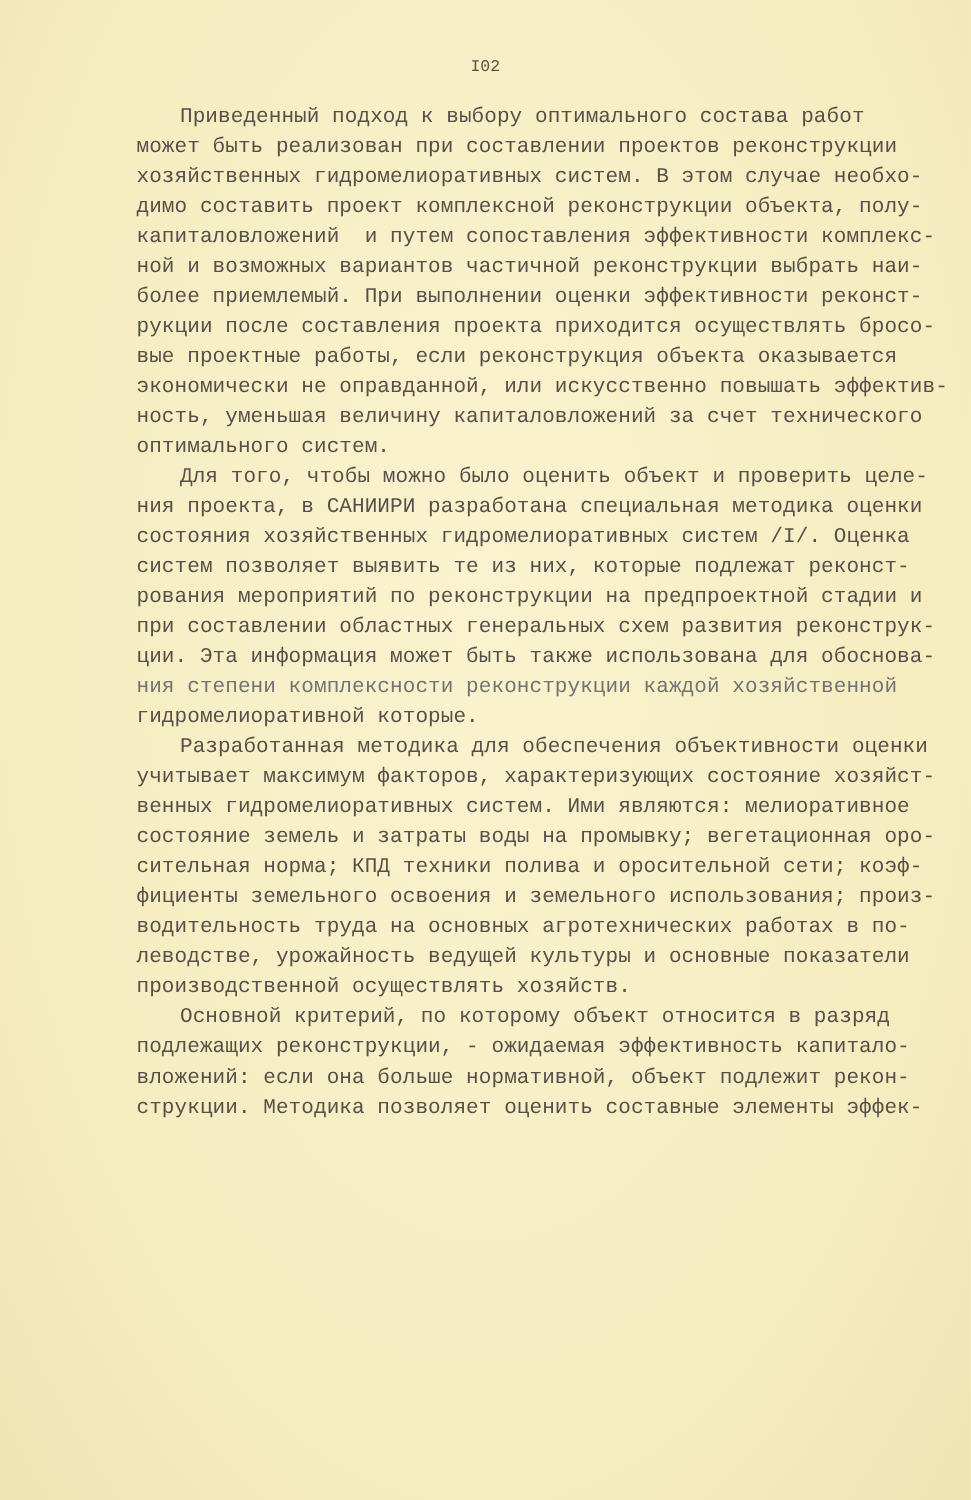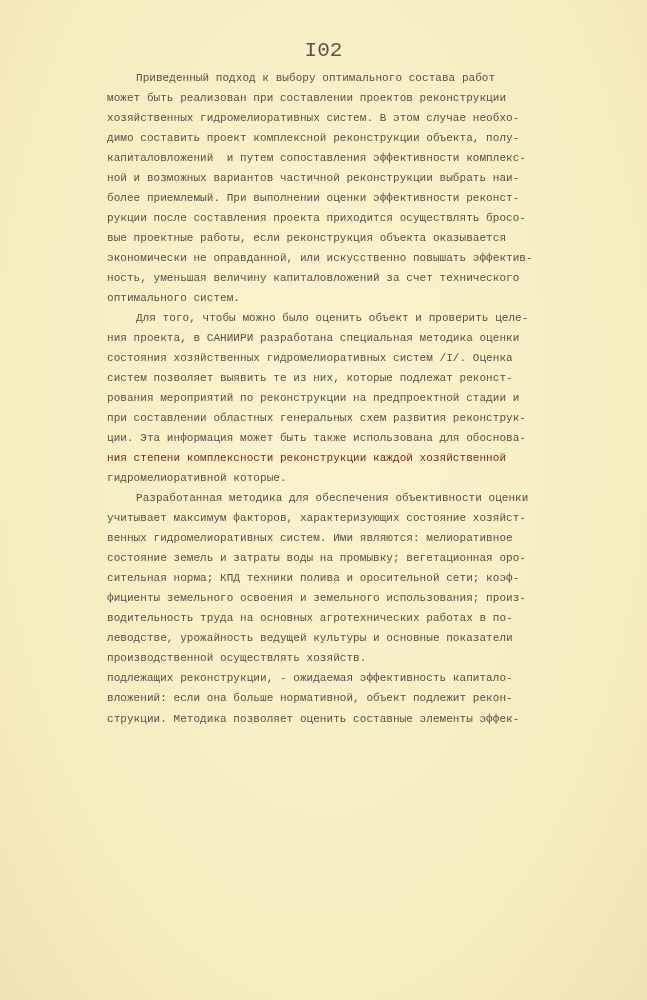--- a/index.html
+++ b/index.html
@@ -7,33 +7,32 @@
     width: 647px; height: 1000px; overflow: hidden;
     background: #f7efc4;
     background-image: radial-gradient(ellipse at 50% 40%, #faf3cf 0%, #f5ecbf 70%, #efe3b3 100%);
     position: relative;
   }
   .page { position: absolute; left: 0; top: 0; width: 647px; height: 1000px; }
   .page-number {
     position: absolute; left: 0; width: 647px; top: 39px;
     text-align: center;
     font-family: "Liberation Mono", "DejaVu Sans Mono", monospace;
-    font-size: 21px; color: #5d5346; letter-spacing: 0px;
+    font-size: 11px; color: #5d5346; letter-spacing: 0px;
   }
   .body-text {
     position: absolute; left: 91px; top: 68px; width: 520px;
     font-family: "Liberation Mono", "DejaVu Sans Mono", monospace;
-    font-size: 11px; line-height: 20.03px;
+    font-size: 14px; line-height: 20.03px;
     color: #56504a;
     letter-spacing: 0.05px;
-    margin-left: 16px;
   }
   .line { display: block; white-space: pre; height: 20.03px; }
   .line.indent { padding-left: 29px; }
-  .line.dark { color: #7f1d1d; }
+  .line.dark { color: #737373; }
 </style>
 </head>
 <body>
 
 <div class="page">
   <div class="page-number">I02</div>
 
   <div class="body-text">
 
     <span class="line indent">Приведенный подход к выбору оптимального состава работ</span>
@@ -62,17 +61,18 @@
     <span class="line indent">Разработанная методика для обеспечения объективности оценки</span>
     <span class="line">учитывает максимум факторов, характеризующих состояние хозяйст-</span>
     <span class="line">венных гидромелиоративных систем. Ими являются: мелиоративное</span>
     <span class="line">состояние земель и затраты воды на промывку; вегетационная оро-</span>
     <span class="line">сительная норма; КПД техники полива и оросительной сети; коэф-</span>
     <span class="line">фициенты земельного освоения и земельного использования; произ-</span>
     <span class="line">водительность труда на основных агротехнических работах в по-</span>
     <span class="line">леводстве, урожайность ведущей культуры и основные показатели</span>
     <span class="line">производственной осуществлять хозяйств.</span>
 
+    <span class="line indent">Основной критерий, по которому объект относится в разряд</span>
     <span class="line">подлежащих реконструкции, - ожидаемая эффективность капитало-</span>
     <span class="line">вложений: если она больше нормативной, объект подлежит рекон-</span>
     <span class="line">струкции. Методика позволяет оценить составные элементы эффек-</span>
   </div>
 </div>
 
 </body></html>

